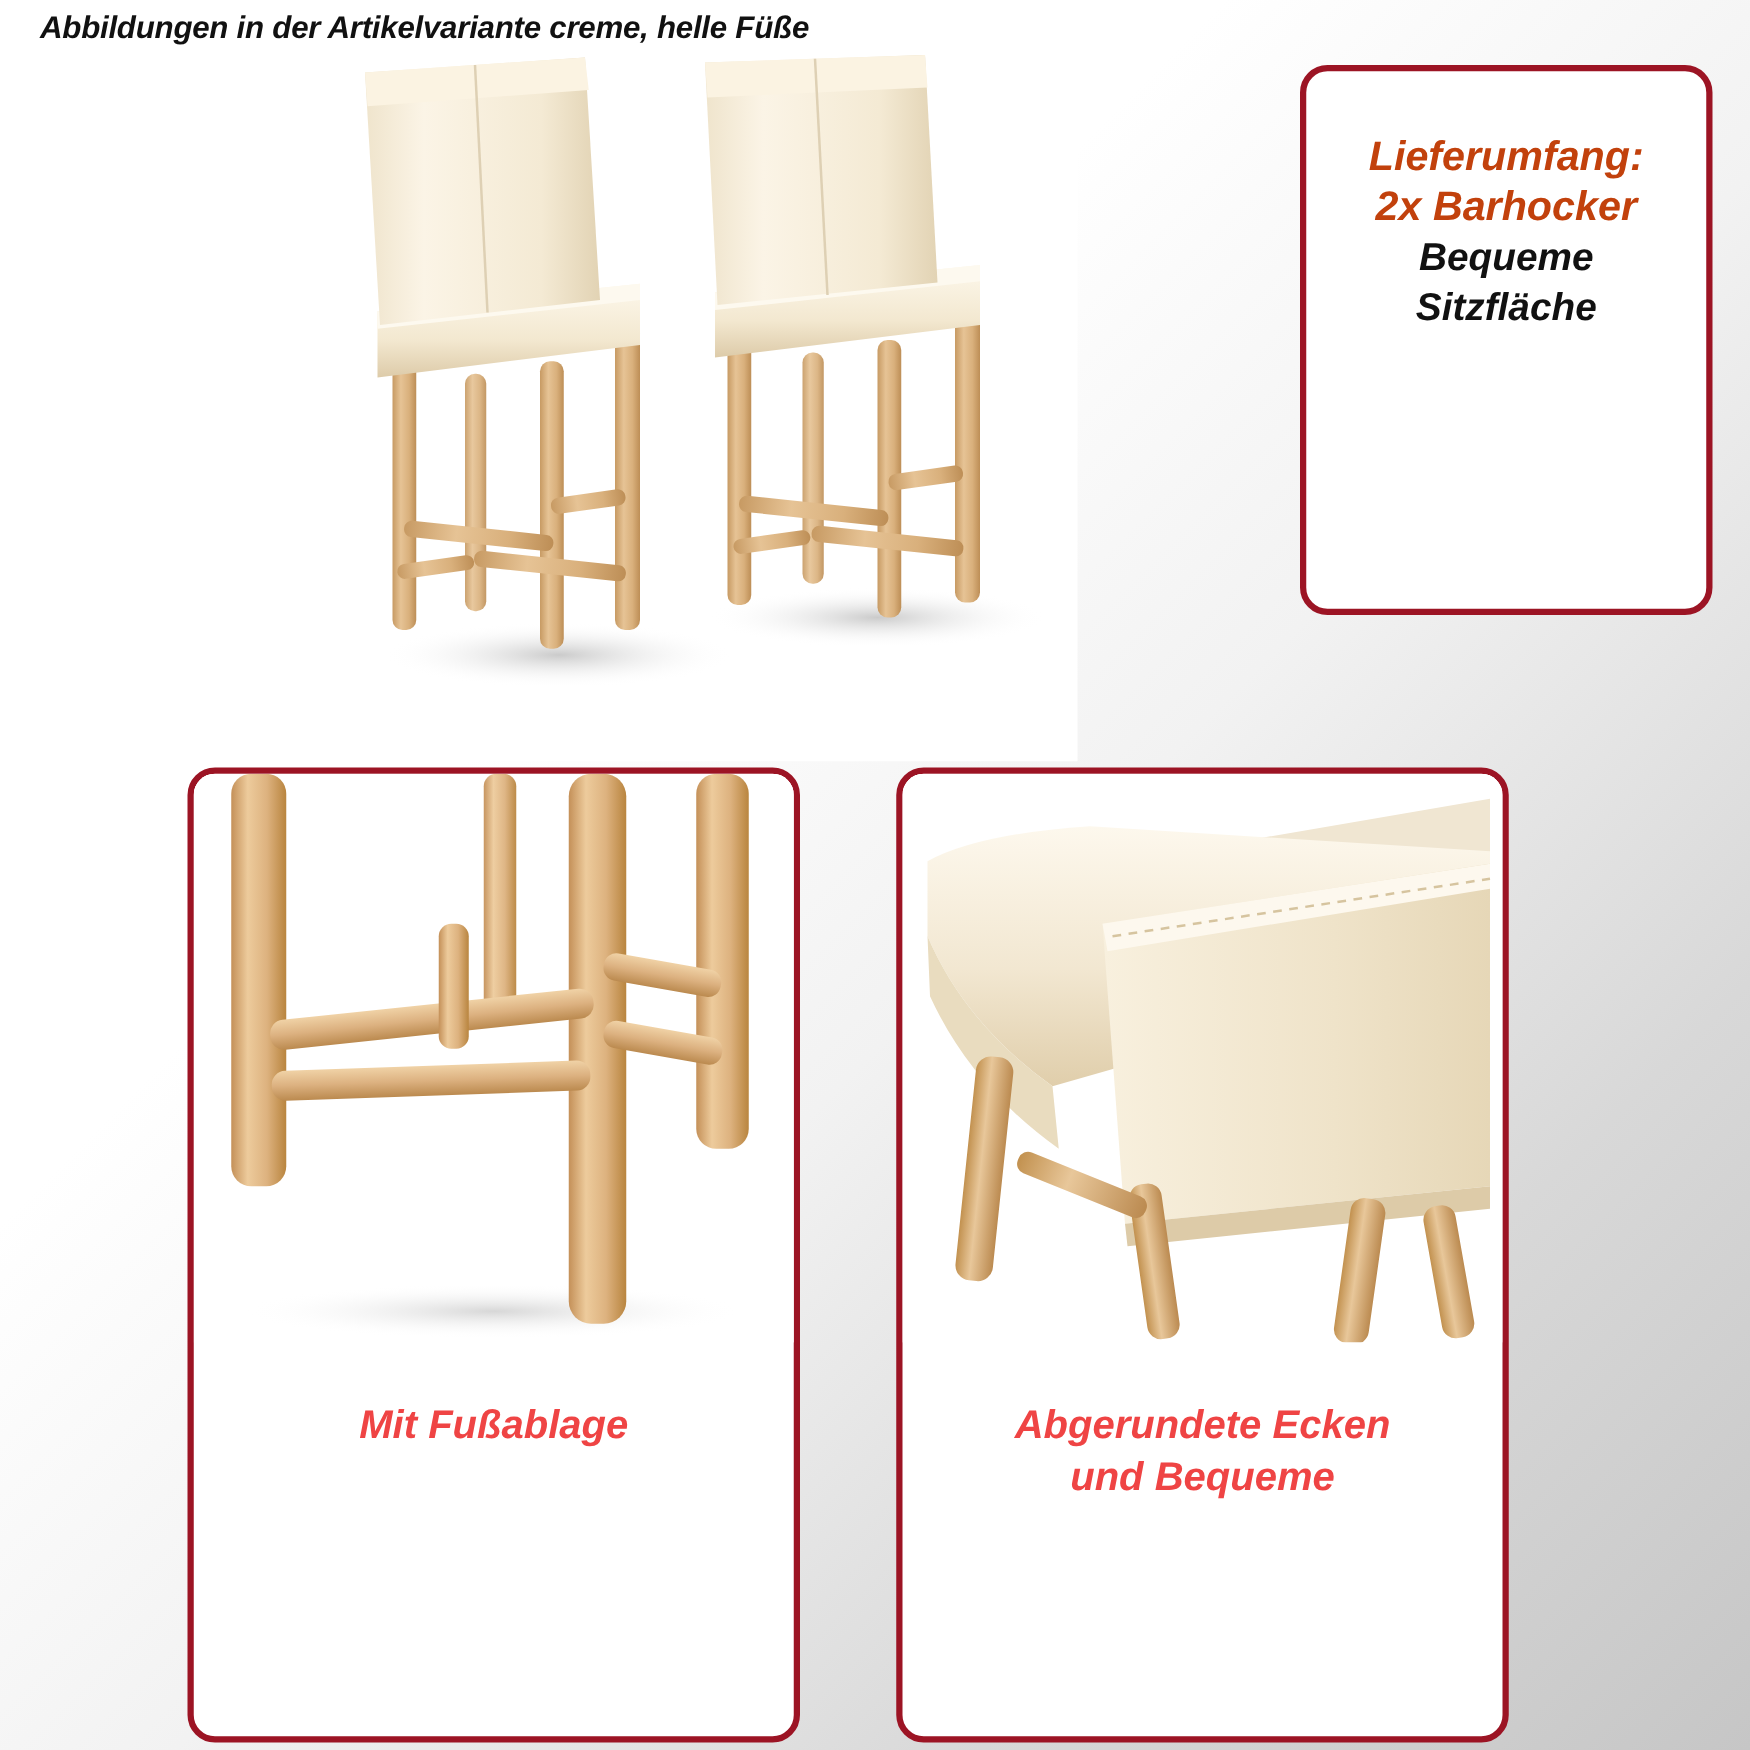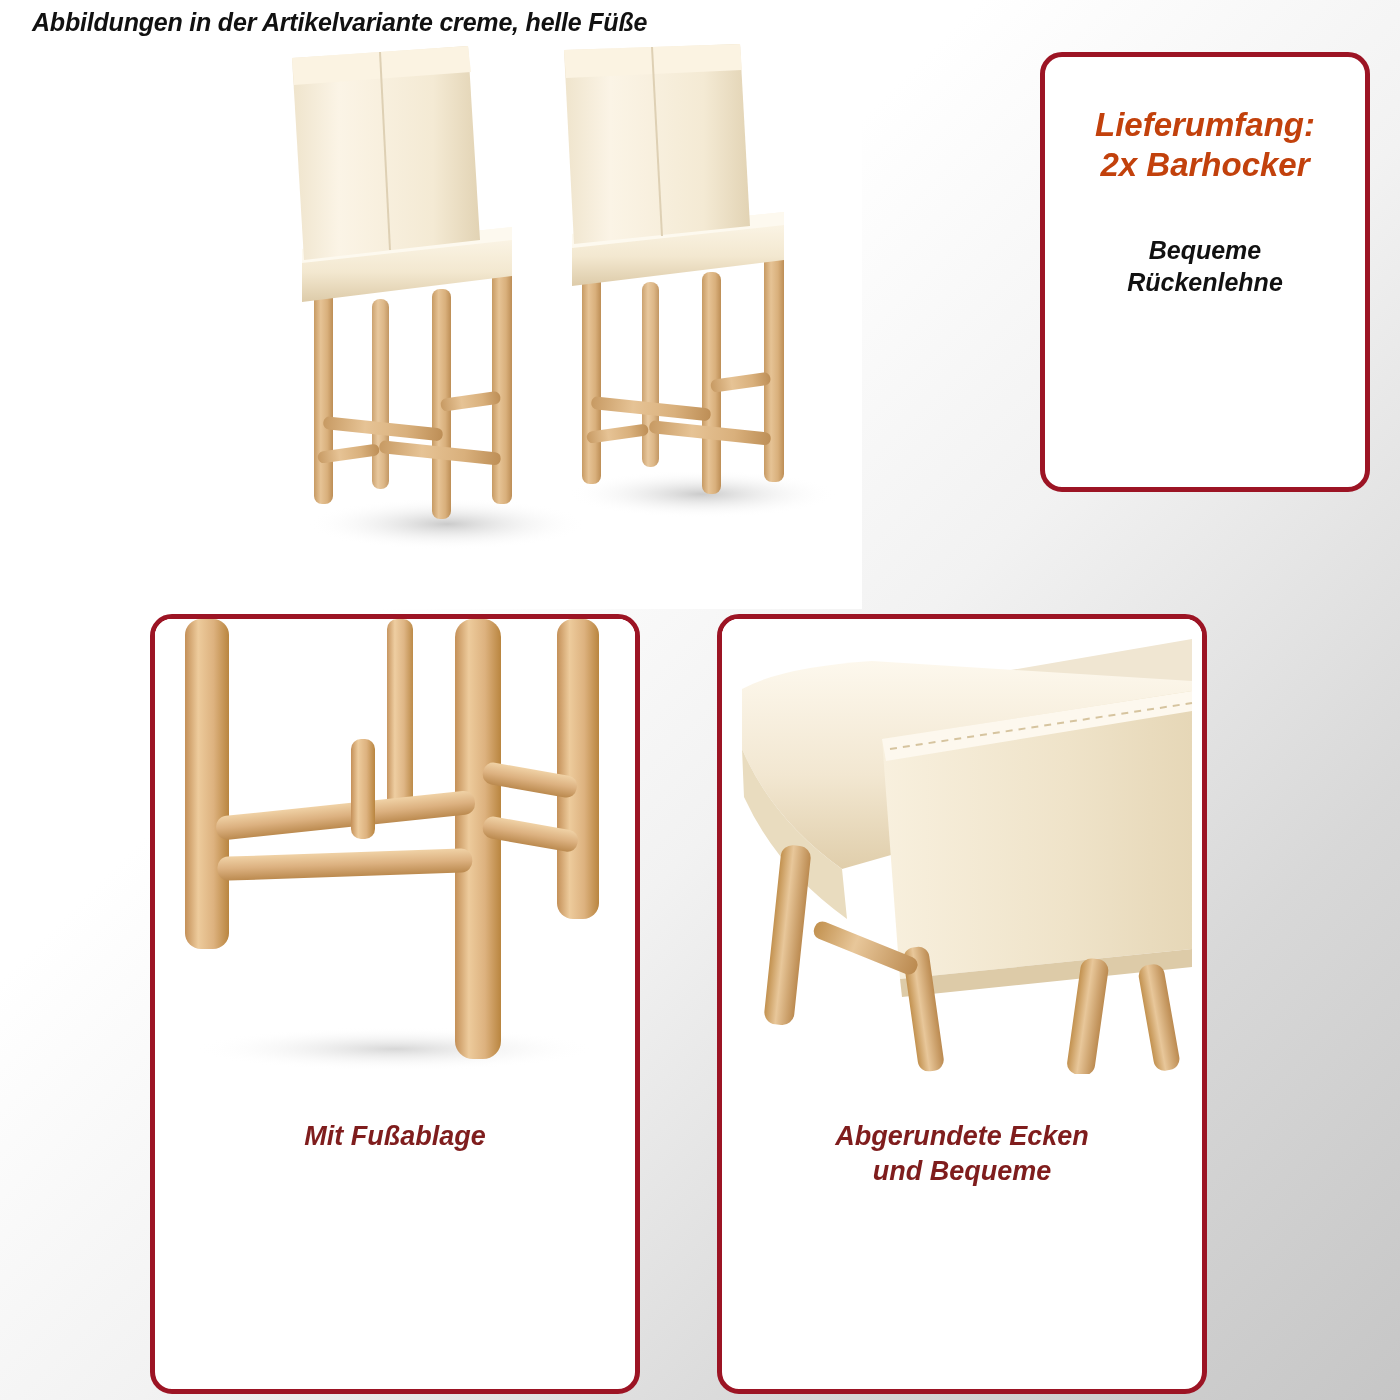--- a/index.html
+++ b/index.html
@@ -58,22 +58,21 @@
   }
   .info-box .line {
     font-size: 33px;
     font-weight: bold;
     font-style: italic;
     color: #c2410c;
     text-align: center;
     line-height: 1.22;
   }
   .info-box .group2 {
-    margin-top: 48px;
-    font-size: 25px;
+    font-size: 31px;
     font-weight: bold;
     font-style: italic;
     color: #111111;
     text-align: center;
     line-height: 1.3;
   }
 
   
   .card {
     position: absolute;
@@ -91,24 +90,24 @@
     top: 0; left: 0; right: 0;
     height: 455px;
     overflow: hidden;
     background: #ffffff;
   }
   .card .caption {
     position: absolute;
     left: 0; right: 0;
     top: 500px;
     text-align: center;
-    font-size: 27px;
-    font-weight: bold;
-    font-style: italic;
-    color: #7f1d1d;
+    font-size: 32px;
+    font-weight: bold;
+    font-style: italic;
+    color: #ef4444;
     line-height: 1.3;
     padding: 0 12px;
   }
 
   
   svg { display: block; }
 </style>
 </head>
 <body>
 
@@ -181,21 +180,21 @@
       <path d="M380 3 L390 192" stroke="#ded0b4" stroke-width="2" fill="none"></path>
     </g>
   </svg>
 </div>
 
 <div class="info-box">
   <div class="line">Lieferumfang:</div>
   <div class="line">2x Barhocker</div>
   <div class="group2">
     <div>Bequeme</div>
-    <div>Rückenlehne</div>
+    <div>Sitzfläche</div>
   </div>
 </div>
 
 <div class="card card-left">
   <div class="photo">
     <svg width="480" height="455" viewBox="0 0 480 455">
       <defs>
         <linearGradient id="wood2" x1="0" y1="0" x2="1" y2="0">
           <stop offset="0%" stop-color="#c49058"></stop>
           <stop offset="30%" stop-color="#edcb9c"></stop>

